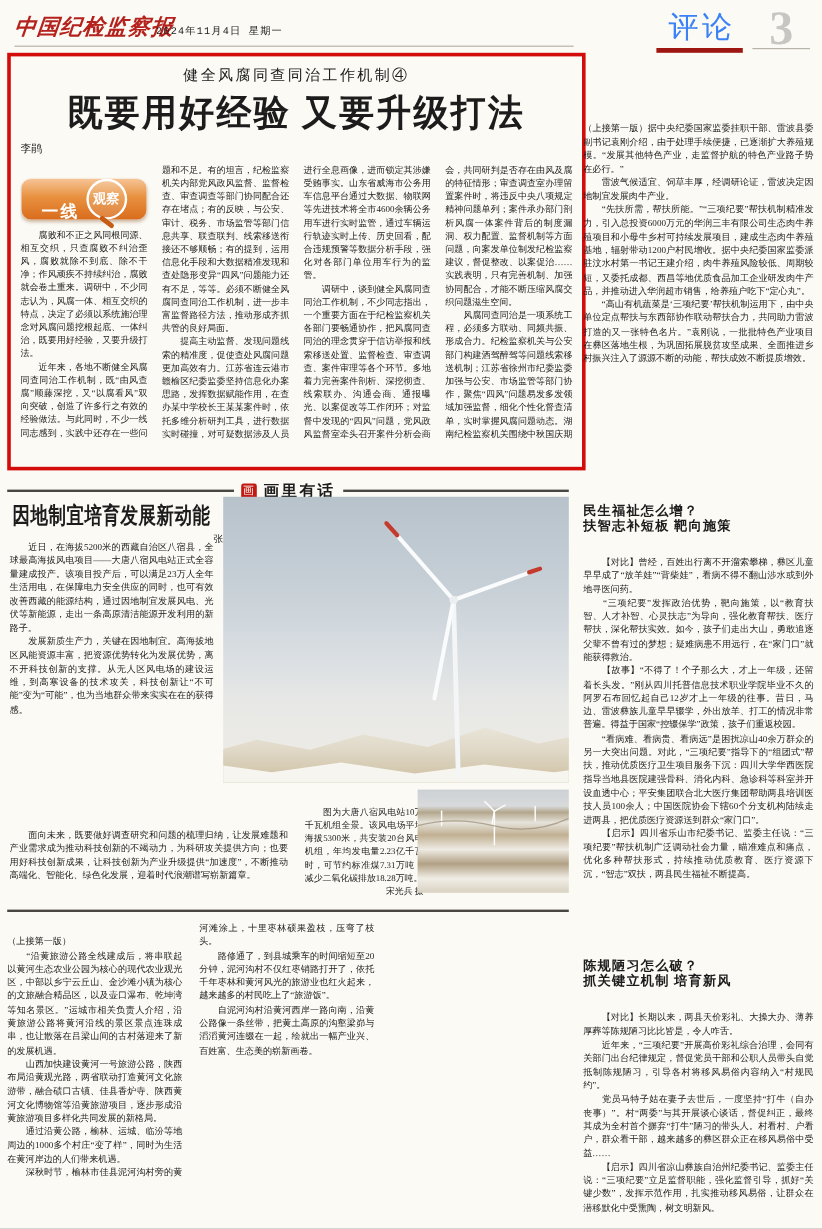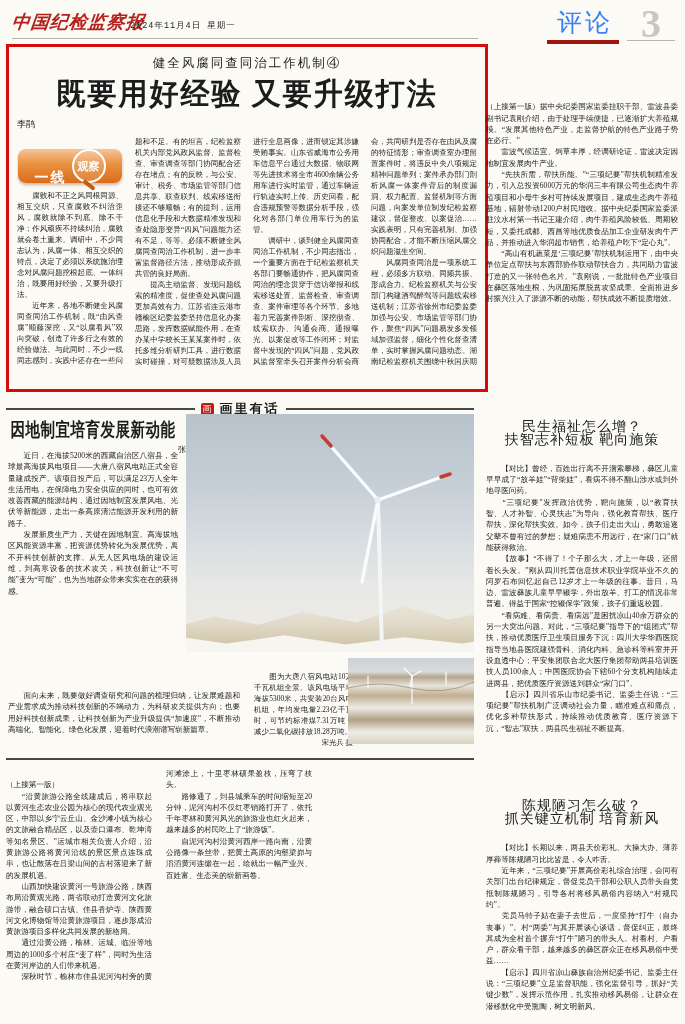--- a/index.html
+++ b/index.html
@@ -31,21 +31,21 @@
          gap:5px;color:#fff;font-weight:bold;font-size:14px;letter-spacing:2px;white-space:normal;}
   .lens{position:relative;display:inline-flex;align-items:center;justify-content:center;width:30px;height:30px;
         border:2.5px solid #fff;border-radius:50%;background:rgba(255,255,255,.14);font-size:11px;letter-spacing:0;}
   .lens-handle{position:absolute;right:8px;bottom:-6px;width:14px;height:4px;background:#c55d14;
                border-radius:2px;transform:rotate(38deg);}
   
   .right-col{position:absolute;left:486px;top:90px;width:192px;font-size:7.6px;line-height:11.3px;
              text-align:justify;white-space:pre-line;}
   .r-block{overflow:hidden;}
   .rA{height:300px;} .rB{height:318px;} .rC{height:192px;}
-  .r-head{white-space:normal;text-align:center;font-weight:normal;font-size:14px;line-height:13px;
+  .r-head{white-space:normal;font-weight:bold;font-size:11px;line-height:13px;
           margin:7px 0 6px 0;letter-spacing:1px;}
   
   .mid{position:absolute;left:6px;top:392px;width:468px;height:362px;}
   .sec-rule-row{position:absolute;left:0;top:8px;width:100%;display:flex;align-items:center;gap:6px;}
   .sec-rule-row .ln{flex:1;height:1.5px;background:#4a4742;}
   .seal{width:13px;height:13px;background:#c01a12;color:#fff;font-size:9px;line-height:13px;
         text-align:center;border-radius:2px;font-family:"Liberation Sans",sans-serif;}
   .sec-label{font-size:13px;font-weight:bold;letter-spacing:2px;}
   .mid-headline{position:absolute;left:2px;top:26px;width:170px;text-align:center;font-size:14.5px;
                 font-weight:900;letter-spacing:.5px;transform:scaleY(1.3);transform-origin:top;}

